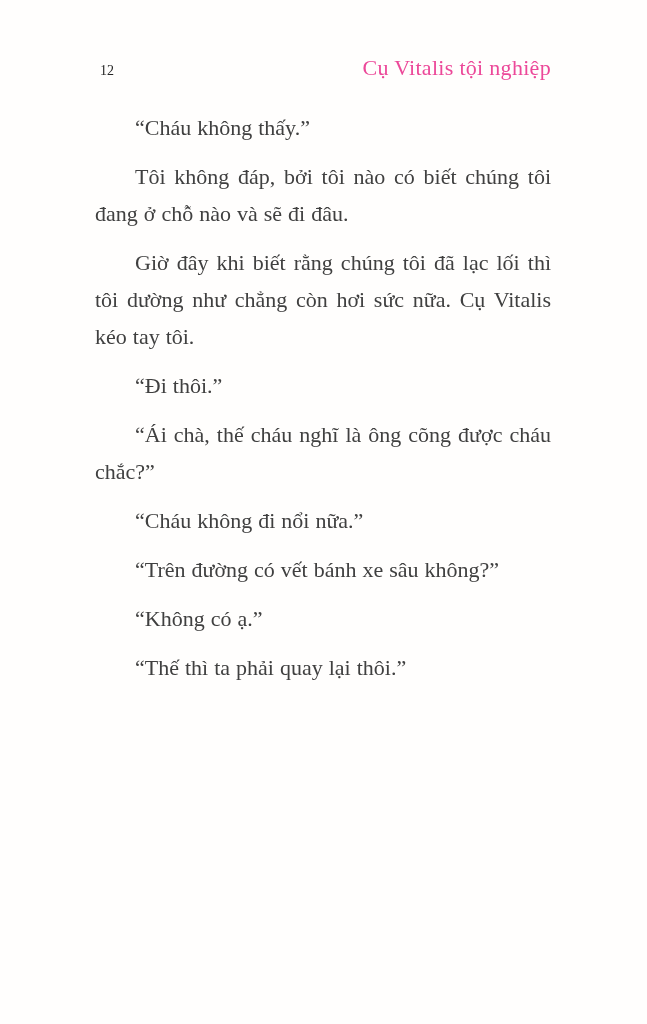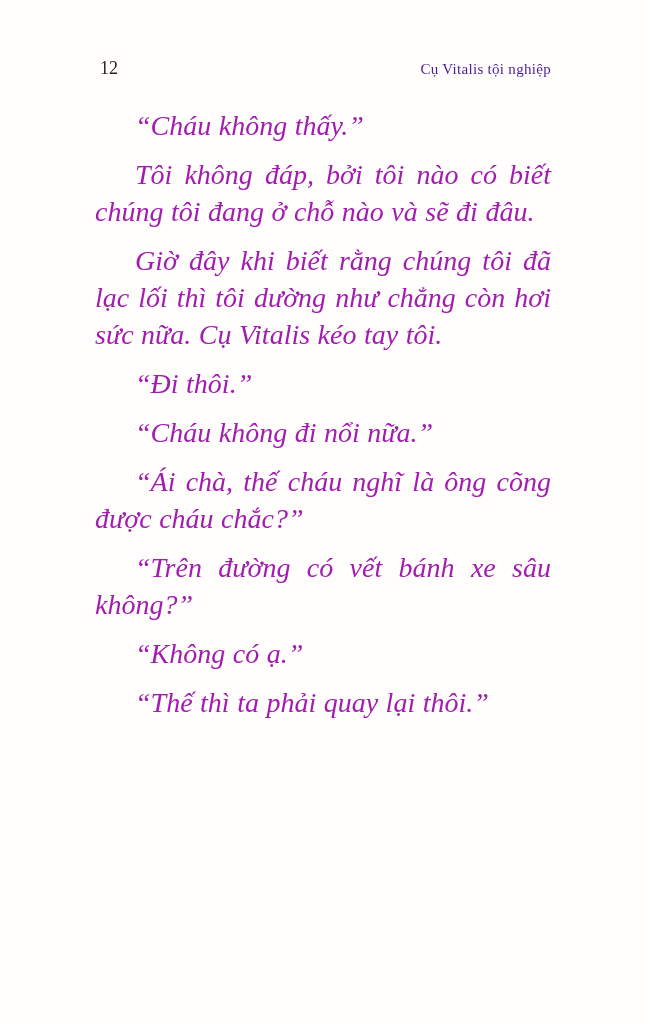--- a/index.html
+++ b/index.html
@@ -21,37 +21,36 @@
     box-sizing: border-box;
   }
   .running-head {
     display: flex;
     justify-content: space-between;
     align-items: baseline;
     padding: 57px 96px 0 100px;
     color: #2e2e2e;
   }
   .running-head .page-number {
-    font-size: 18px;
+    font-size: 14px;
     line-height: 22px;
     color: #262626;
   }
   .running-head .running-title {
-    font-size: 15px;
+    font-size: 22px;
     line-height: 22px;
     letter-spacing: 0.3px;
-    color: #4c1d95;
+    color: #ec4899;
   }
   .content {
     margin: 27px 96px 0 95px;
-    font-size: 28px;
+    font-size: 22px;
     line-height: 37px;
     text-align: justify;
-    color: #a21caf;
-    font-style: italic;
+    color: #404040;
   }
   .content p.para {
     margin: 0 0 12px 0;
     text-indent: 40px;
     word-spacing: 0.5px;
   }
   .content p.para:last-child {
     margin-bottom: 0;
   }
 </style>
@@ -63,20 +62,20 @@
   <header class="running-head">
     <span class="page-number">12</span>
     <span class="running-title">Cụ Vitalis tội nghiệp</span>
   </header>
 
   <main class="content">
     <p class="para">“Cháu không thấy.”</p>
     <p class="para">Tôi không đáp, bởi tôi nào có biết chúng tôi đang ở chỗ nào và sẽ đi đâu.</p>
     <p class="para">Giờ đây khi biết rằng chúng tôi đã lạc lối thì tôi dường như chẳng còn hơi sức nữa. Cụ Vitalis kéo tay tôi.</p>
     <p class="para">“Đi thôi.”</p>
+    <p class="para">“Ái chà, thế cháu nghĩ là ông cõng được cháu chắc?”</p>
     <p class="para">“Cháu không đi nổi nữa.”</p>
-    <p class="para">“Ái chà, thế cháu nghĩ là ông cõng được cháu chắc?”</p>
     <p class="para">“Trên đường có vết bánh xe sâu không?”</p>
     <p class="para">“Không có ạ.”</p>
     <p class="para">“Thế thì ta phải quay lại thôi.”</p>
   </main>
 
 </div>
 
 </body></html>

